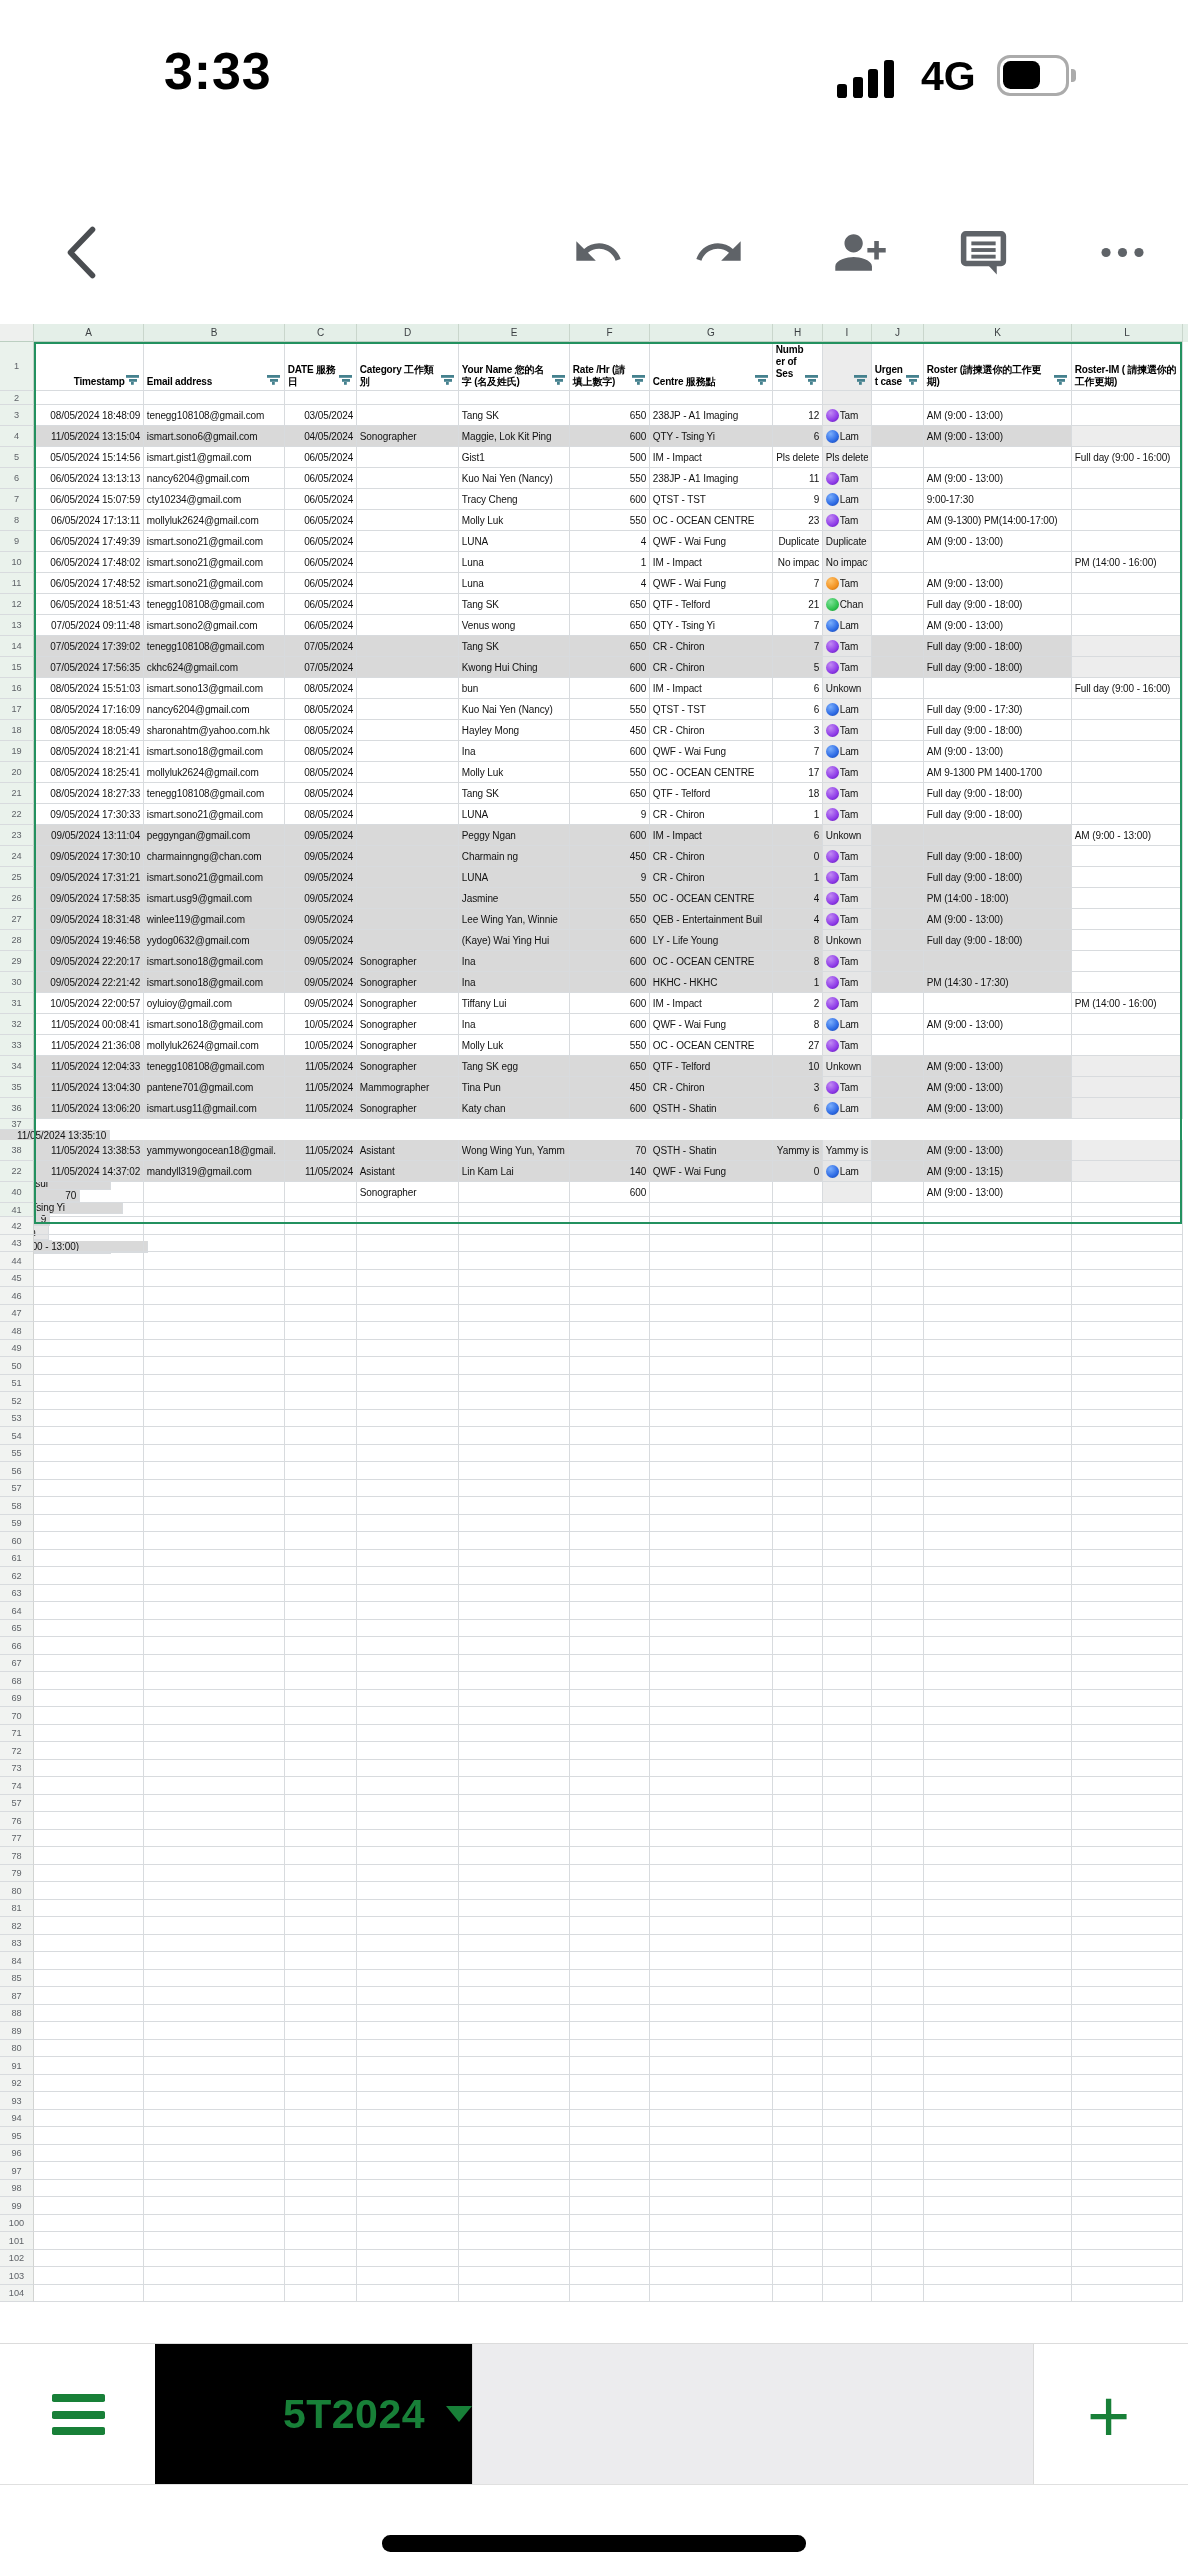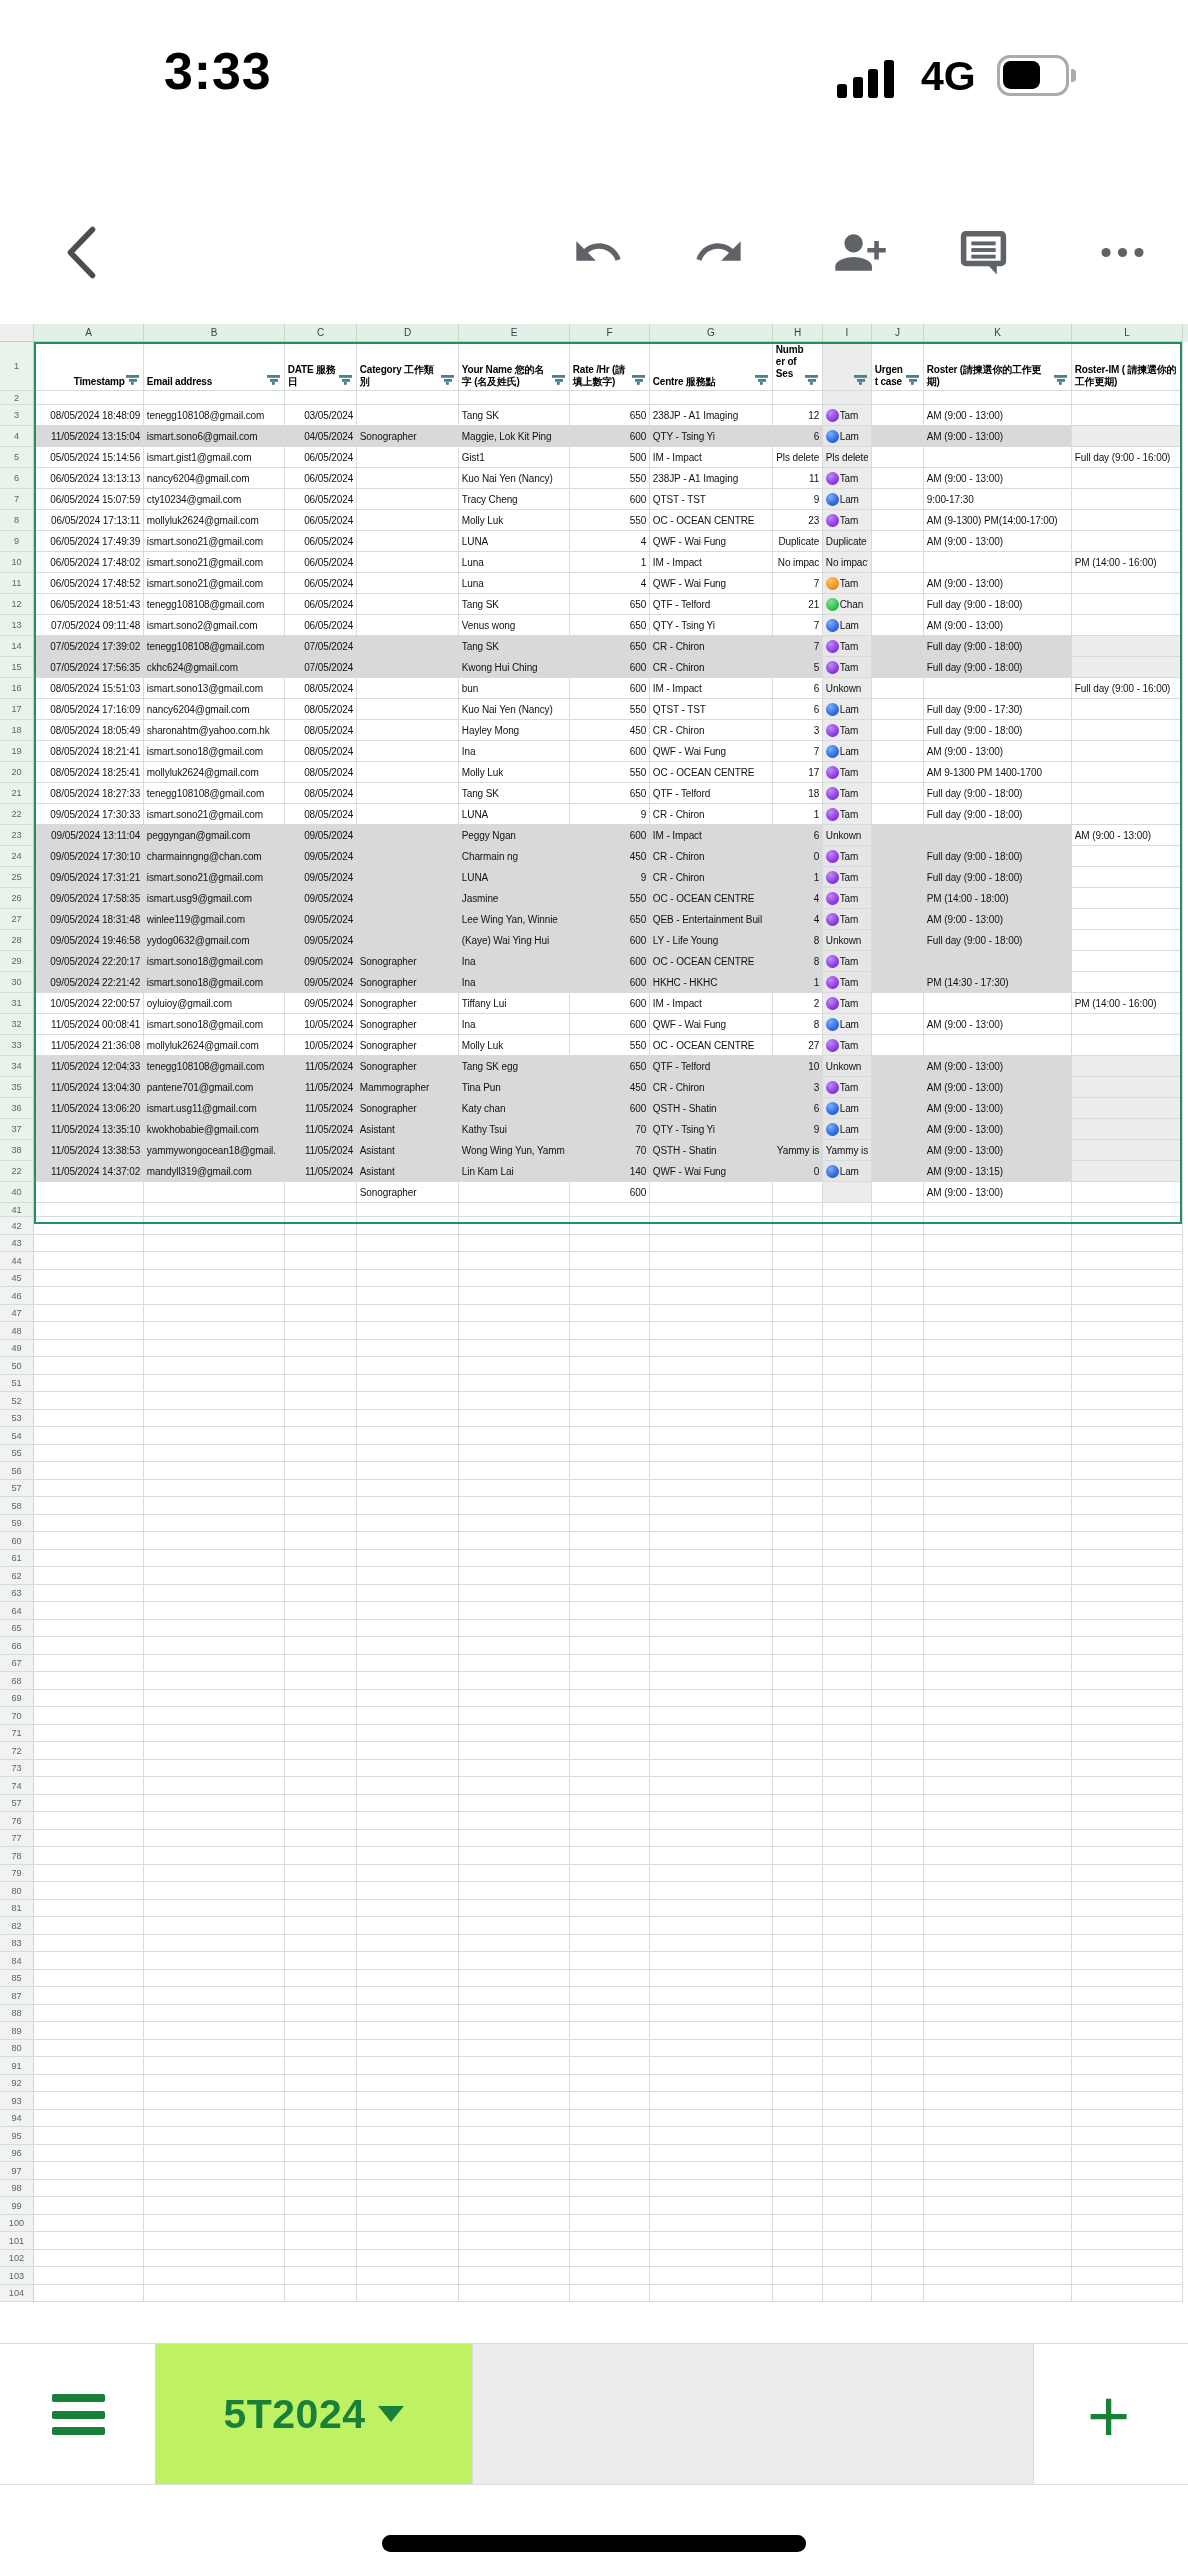--- a/index.html
+++ b/index.html
@@ -56,21 +56,21 @@
   .cell.pad-filter{padding-right:18.4px;}
   
   .dot{display:inline-block;width:13px;height:13px;border-radius:50%;flex:none;margin-right:0.9px;}
   .dot-label{overflow:hidden;}
   
   .sel-overlay{position:absolute;left:34px;top:18.4px;width:1148px;height:882px;border:2.8px solid #23915f;box-sizing:border-box;pointer-events:none;}
   
   .tabbar{position:absolute;top:2343px;left:0;width:1188px;height:142px;background:#fff;border-top:0.9px solid #dcdcdc;border-bottom:0.9px solid #e0e0e0;box-sizing:border-box;}
   .menu-btn{position:absolute;left:52px;top:50px;width:53px;height:42px;background:none;border:none;padding:0;}
   .menu-btn i{display:block;height:8.3px;background:#188038;border-radius:1.8px;margin-bottom:8.3px;}
-  .sheet-tab{position:absolute;left:155px;top:0;width:317px;height:140px;background:#bef264;display:flex;align-items:center;justify-content:center;gap:12px;border:none;padding:0;}
+  .sheet-tab{position:absolute;left:155px;top:0;width:317px;height:140px;background:#000000;display:flex;align-items:center;justify-content:flex-end;gap:21px;border:none;padding:0;}
   .sheet-tab .tab-name{color:#188038;font-size:41px;font-weight:700;letter-spacing:0.5px;}
   .caret-down{width:0;height:0;border-left:13px solid transparent;border-right:13px solid transparent;border-top:16.6px solid #188038;}
   .tab-strip-empty{position:absolute;left:472px;top:0;width:562px;height:140px;background:#ececee;border-left:0.9px solid #dadada;border-right:0.9px solid #dadada;box-sizing:border-box;}
   .add-sheet{position:absolute;left:1069px;top:33px;width:79px;height:79px;background:none;border:none;color:#188038;font-size:74px;font-weight:300;line-height:74px;text-align:center;padding:0;}
   
   .home-indicator{position:absolute;top:2535px;left:382px;width:424px;height:16.6px;border-radius:8.3px;background:#000;}
 </style>
 </head>
 <body>
 
@@ -858,21 +858,21 @@
       <div class="cell al-r" style="width: 50px;">6</div>
       <div class="cell i-col" style="width: 49px;">
         <div class="dot" style="background: radial-gradient(circle at 35% 30%, rgb(122, 174, 252), rgb(45, 106, 228) 60%, rgb(23, 65, 160));"></div>
         <span class="dot-label">Lam</span>
       </div>
       <div class="cell" style="width: 52px;"></div>
       <div class="cell" style="width: 148px;">AM (9:00 - 13:00)</div>
       <div class="cell l-light" style="width: 111px;"></div>
       <div class="row-filler"></div>
     </div>
-    <div class="grid-row gray" style="height: 21px;">
+    <div class="grid-row gray" style="height: 21px; flex-direction: column;">
       <div class="gutter">37</div>
       <div class="cell al-r" style="width: 110px;">11/05/2024 13:35:10</div>
       <div class="cell" style="width: 141px;">kwokhobabie@gmail.com</div>
       <div class="cell al-r" style="width: 72px;">11/05/2024</div>
       <div class="cell" style="width: 102px;">Asistant</div>
       <div class="cell" style="width: 111px;">Kathy Tsui</div>
       <div class="cell al-r" style="width: 80px;">70</div>
       <div class="cell" style="width: 123px;">QTY - Tsing Yi</div>
       <div class="cell al-r" style="width: 50px;">9</div>
       <div class="cell i-col" style="width: 49px;">

